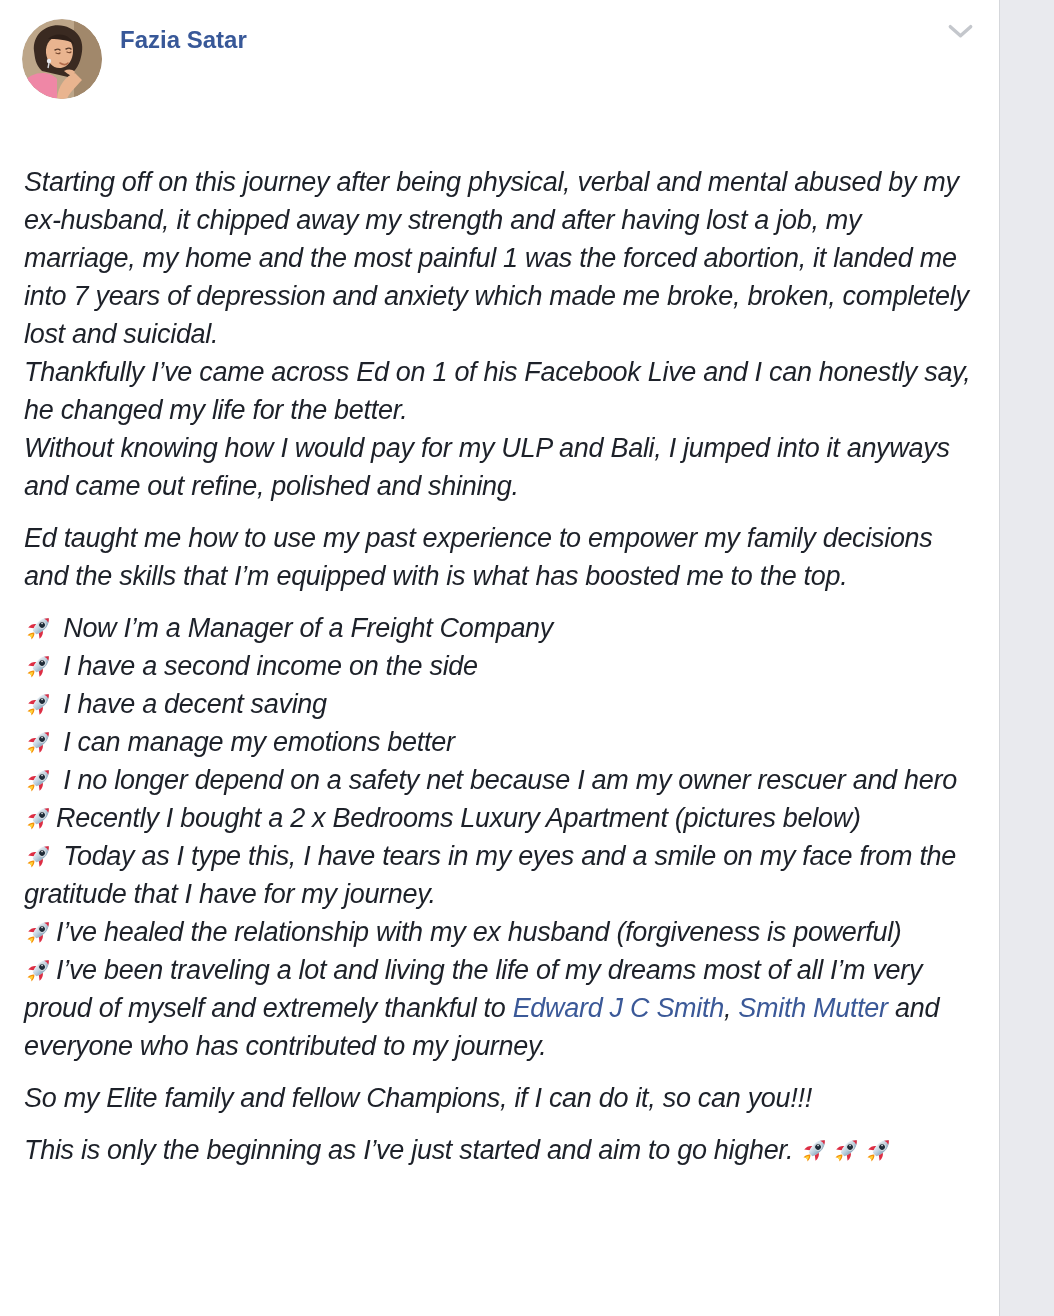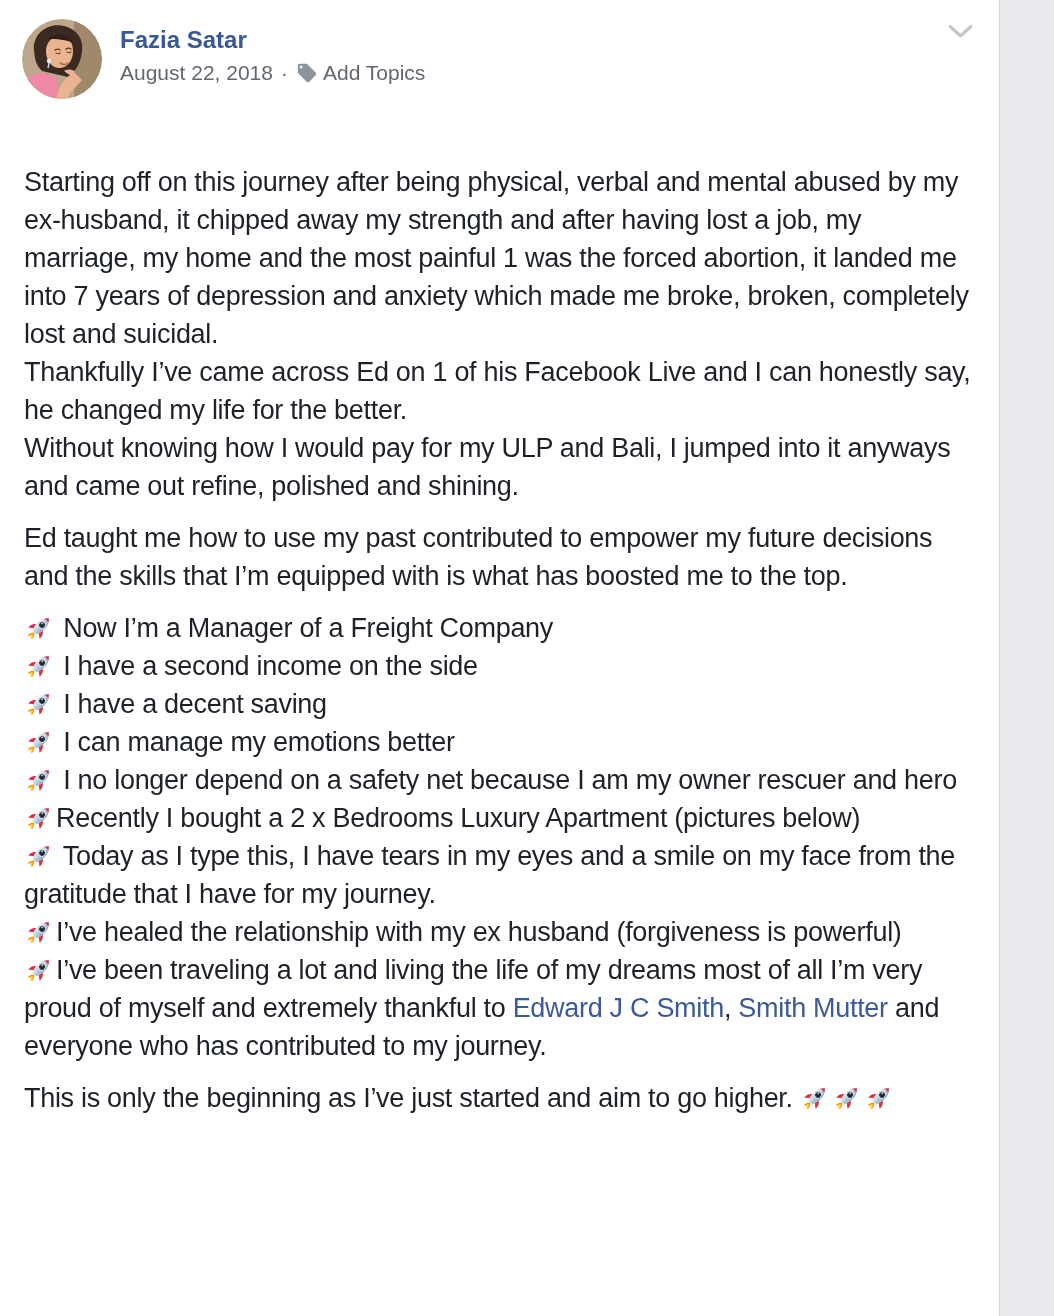--- a/index.html
+++ b/index.html
@@ -6,29 +6,29 @@
   body{font-family:"Liberation Sans","DejaVu Sans",sans-serif;}
   .screen{position:relative;width:1054px;height:1316px;background:var(--page-bg,#e9eaee);overflow:hidden;}
   .card{position:absolute;top:0;left:0;width:1000px;height:100%;background:var(--card-bg,#fff);
         border-right:1px solid var(--card-border,#d5d7db);box-sizing:border-box;}
   .collapse-btn{position:absolute;top:20px;right:24px;width:30px;height:22px;background:none;border:none;
         padding:0;cursor:pointer;display:flex;align-items:center;justify-content:center;}
   .post-header{display:flex;padding:19px 24px 0 22px;gap:18px;align-items:flex-start;}
   .avatar{width:80px;height:80px;border-radius:50%;overflow:hidden;flex:none;display:block;
         box-shadow:inset 0 0 0 1px rgba(0,0,0,.1);}
   .avatar svg{display:block;width:100%;height:100%;}
-  .hmeta{display:flex;flex-direction:column;gap:7px;padding-top:8px;}
+  .hmeta{display:flex;flex-direction:row;gap:7px;padding-top:8px;}
   .author{font-size:24px;font-weight:bold;color:var(--name-blue,#385898);text-decoration:none;line-height:1.1;cursor:pointer;}
   .meta-row{display:flex;align-items:center;gap:8px;font-size:21px;color:var(--meta-gray,#616770);line-height:1.2;}
   .date-link{color:var(--meta-gray,#616770);text-decoration:none;cursor:pointer;}
   .sep{color:var(--meta-gray,#616770);}
   .topics{display:flex;align-items:center;gap:5px;color:var(--meta-gray,#616770);text-decoration:none;cursor:pointer;}
   .topics svg{display:block;}
   .post-text{margin-top:64px;padding:0 28px 0 24px;font-size:27px;line-height:38px;
-        color:var(--text-color,#1d2129);letter-spacing:-0.3px;}
+        color:var(--text-color,#1d2129);letter-spacing:-0.3px;font-style:italic;}
   .para{margin:0 0 14px 0;}
   .para:last-child{margin-bottom:9px;}
   .mention{color:var(--link-blue,#3b5998);text-decoration:none;cursor:pointer;text-align:right;}
   .rocket{display:inline-block;width:30px;height:30px;vertical-align:-5px;margin:0 1px;}
   .rocket svg{width:100%;height:100%;display:block;}
 </style>
 </head>
 <body>
 
 <div class="screen">
@@ -62,36 +62,26 @@
             <circle cx="27" cy="42" r="2.2" fill="#e8eaee"></circle>
             <path d="M27 44 L26 49" stroke="#d8dadf" stroke-width="1.4"></path>
             <path d="M0 64 C10 52 27 51 35 60 L35 80 L0 80 Z" fill="#ef87a6"></path>
             <path d="M35 80 C36 66 44 57 53 54 L60 61 C53 69 47 74 45 80 Z" fill="#e9b48f"></path>
             <path d="M42 52 C46 50 50 50 53 53 L50 58 C47 55 44 54 42 52 Z" fill="#e9b48f"></path>
           </g>
         </svg>
       </a>
       <div class="hmeta">
         <a class="author">Fazia Satar</a>
-        <div class="meta-row">
-          <a class="date-link">August 22, 2018</a>
-          <span class="sep">·</span>
-          <a class="topics">
-            <svg width="22" height="22" viewBox="0 0 24 24">
-              <path fill="var(--tag-gray,#8d949e)" d="M21.41 11.58l-9-9C12.05 2.22 11.55 2 11 2H4c-1.1 0-2 .9-2 2v7c0 .55.22 1.05.59 1.42l9 9c.36.36.86.58 1.41.58.55 0 1.05-.22 1.41-.59l7-7c.37-.36.59-.86.59-1.41 0-.55-.23-1.06-.59-1.42zM5.5 7C4.67 7 4 6.33 4 5.5S4.67 4 5.5 4 7 4.67 7 5.5 6.33 7 5.5 7z"></path>
-            </svg>
-            <span>Add Topics</span>
-          </a>
-        </div>
       </div>
     </header>
 
     <div class="post-text">
         <p class="para">Starting off on this journey after being physical, verbal and mental abused by my ex-husband, it chipped away my strength and after having lost a job, my marriage, my home and the most painful 1 was the forced abortion, it landed me into 7 years of depression and anxiety which made me broke, broken, completely lost and suicidal.<br>Thankfully I’ve came across Ed on 1 of his Facebook Live and I can honestly say, he changed my life for the better.<br>Without knowing how I would pay for my ULP and Bali, I jumped into it anyways and came out refine, polished and shining.</p>
-        <p class="para">Ed taught me how to use my past contributed to empower my future decisions and the skills that I’m equipped with is what has boosted me to the top.</p>
+        <p class="para">Ed taught me how to use my past experience to empower my family decisions and the skills that I’m equipped with is what has boosted me to the top.</p>
         <p class="para"><span class="rocket"><svg viewBox="0 0 36 36" aria-hidden="true">
     <defs>
       <linearGradient id="rocketBody" x1="0" y1="0" x2="1" y2="0">
         <stop offset="0" stop-color="#e8f0f6"></stop>
                   <stop offset="0.55" stop-color="#b8cddc"></stop>
                   <stop offset="1" stop-color="#8ba6ba"></stop>
       </linearGradient>
     </defs>
     <g transform="rotate(45 18 18)">
       <path d="M18 27.5 C20.3 29.6 21.6 32.3 21.4 35.8 C20.1 34.6 19.1 34.2 18 34 C16.9 34.2 15.9 34.6 14.6 35.8 C14.4 32.3 15.7 29.6 18 27.5 Z" fill="#f4900c"></path>
@@ -250,20 +240,21 @@
       <path d="M18 30 C19.3 31.4 20 33 19.8 35 C19.2 34.3 18.6 34 18 33.9 C17.4 34 16.8 34.3 16.2 35 C16 33 16.7 31.4 18 30 Z" fill="#ffd83d"></path>
       <path d="M12.8 18.6 C9.6 20.5 8.2 23.9 8.4 28.4 L13.6 24.4 Z" fill="#dd2e44"></path>
       <path d="M23.2 18.6 C26.4 20.5 27.8 23.9 27.6 28.4 L22.4 24.4 Z" fill="#dd2e44"></path>
       <path d="M18 3 C14.2 6.2 12.2 10.8 12.2 16.2 C12.2 20.6 13.3 24.5 15 27.2 L21 27.2 C22.7 24.5 23.8 20.6 23.8 16.2 C23.8 10.8 21.8 6.2 18 3 Z" fill="url(#rocketBody)"></path>
       <path d="M18 3 C16.6 4.2 15.4 5.7 14.6 7.5 C16.9 6.6 19.1 6.6 21.4 7.5 C20.6 5.7 19.4 4.2 18 3 Z" fill="#dd2e44"></path>
       <circle cx="18" cy="14.5" r="4.8" fill="#cfd8df"></circle>
       <circle cx="18" cy="14.5" r="3.4" fill="#1f2c38"></circle>
       <circle cx="16.7" cy="13.2" r="1" fill="#ffffff" opacity="0.9"></circle>
     </g>
   </svg></span>I’ve been traveling a lot and living the life of my dreams most of all I’m very proud of myself and extremely thankful to <a class="mention">Edward J C Smith</a>, <a class="mention">Smith Mutter</a> and everyone who has contributed to my journey.</p>
+        <p class="para">So my Elite family and fellow Champions, if I can do it, so can you!!!</p>
         <p class="para">This is only the beginning as I’ve just started and aim to go higher. <span class="rocket"><svg viewBox="0 0 36 36" aria-hidden="true">
     <defs>
       <linearGradient id="rocketBody" x1="0" y1="0" x2="1" y2="0">
         <stop offset="0" stop-color="#e8f0f6"></stop>
                   <stop offset="0.55" stop-color="#b8cddc"></stop>
                   <stop offset="1" stop-color="#8ba6ba"></stop>
       </linearGradient>
     </defs>
     <g transform="rotate(45 18 18)">
       <path d="M18 27.5 C20.3 29.6 21.6 32.3 21.4 35.8 C20.1 34.6 19.1 34.2 18 34 C16.9 34.2 15.9 34.6 14.6 35.8 C14.4 32.3 15.7 29.6 18 27.5 Z" fill="#f4900c"></path>

